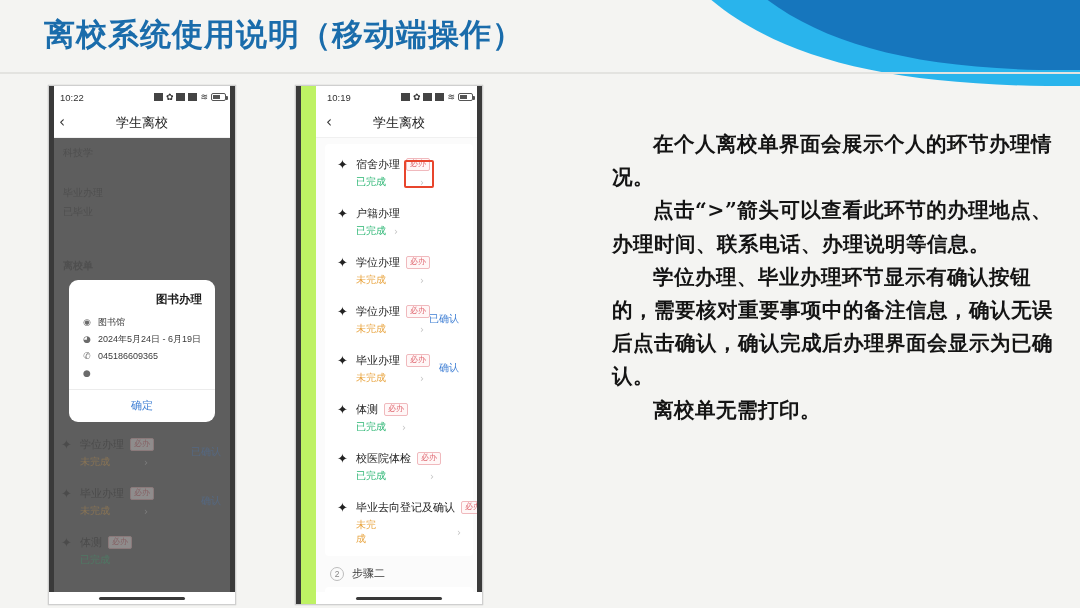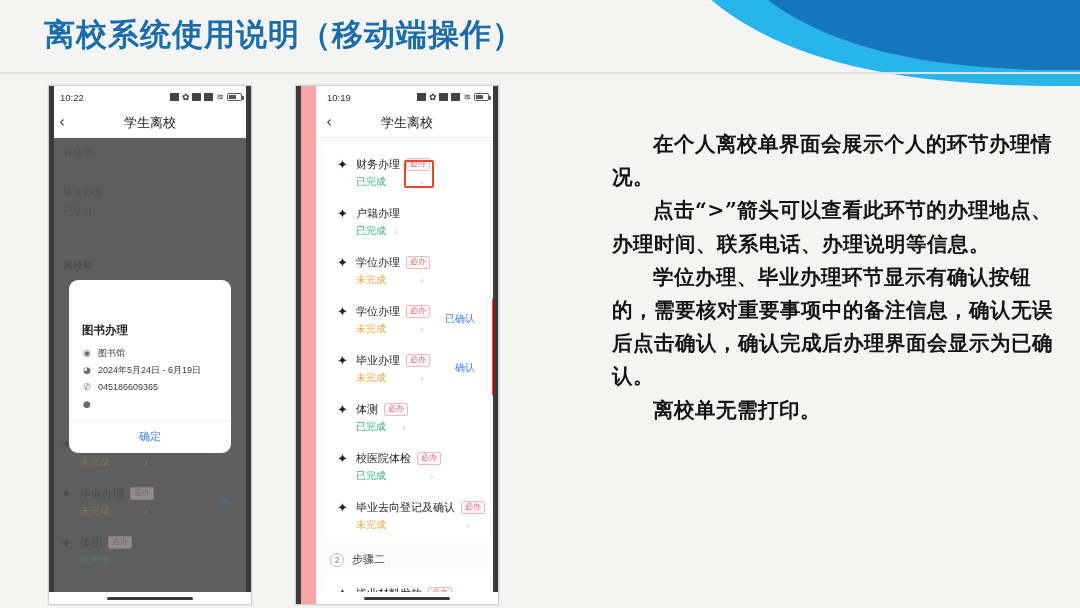--- a/index.html
+++ b/index.html
@@ -17,22 +17,22 @@
   
   .slide-title {
     position:absolute; left:44px; top:14px;
     font-size:31px; font-weight:bold; letter-spacing:1px;
     color:#1a6cab; white-space:nowrap;
   }
   .title-rule { position:absolute; left:0; top:72px; width:1080px; height:2px; background:#e3e3e0; }
 
   
   .phone {
-    position:absolute; top:85px; width:204px; height:520px;
-    background:#fca5a5; border:1px solid #cfcfcf;
+    position:absolute; top:85px; width:188px; height:520px;
+    background:#bef264; border:1px solid #cfcfcf;
     overflow:hidden; box-shadow:0 0 1px rgba(0,0,0,.25);
   }
   .phone.left  { left:48px; }
   .phone.right { left:295px;padding-left:20px; }
 
   .frame-edge-l, .frame-edge-r {
     position:absolute; top:0; bottom:0; width:5px; background:#3a3a3a; z-index:9;
   }
   .frame-edge-l { left:0; }
   .frame-edge-r { right:0; }
@@ -102,21 +102,21 @@
 
   
   .dim-layer { position:absolute; inset:0; background:rgba(0,0,0,.62); z-index:4; }
   .dim-bg-text { position:absolute; inset:0; z-index:3; padding:4px 0 0 0; }
   .dbt { color:#cfcfcf; font-size:10px; margin:0 0 0 14px; }
 
   .modal {
     position:absolute; z-index:5; left:20px; right:20px; top:142px;
     background:#fff; border-radius:9px; padding:12px 13px 0 13px;
   }
-  .modal-title { text-align:left; font-size:11.5px; font-weight:bold; color:#1a1a1a; margin-bottom:9px;margin-top:31px; }
+  .modal-title { text-align:right; font-size:11.5px; font-weight:bold; color:#1a1a1a; margin-bottom:9px; }
   .m-row { display:flex; gap:6px; font-size:9px; color:#3a3a3a; margin-bottom:4px; line-height:1.45; }
   .m-ico { width:10px; flex:none; text-align:center; color:#6b6b6b; font-size:9px; font-family:"DejaVu Sans",sans-serif; }
   .m-row.note { align-items:flex-start; }
   .m-note { line-height:1.6; text-align:justify; }
   .modal-divider { height:1px; background:#ececec; margin:9px -13px 0 -13px; }
   .modal-ok { text-align:center; font-size:11px; color:#3f7fd4; padding:8px 0 9px 0; }
 
   
   .home-bar { position:absolute; left:0; right:0; bottom:0; height:14px; background:#fff; z-index:10; }
   .home-bar i { position:absolute; left:50%; transform:translateX(-50%); top:5px; width:86px; height:3px; background:#3a3a3a; border-radius:2px; display:block; }
@@ -266,21 +266,21 @@
     <span class="back">‹</span>
     <span class="nav-title">学生离校</span>
   </div>
 
   <div class="screen-body" style="background:#fbfbfb">
     <div class="list-card">
 
       <div class="list-item">
         <div class="li-head">
           <span class="li-icon">✦</span>
-          <span class="li-name">财务办理</span>
+          <span class="li-name">宿舍办理</span>
           <span class="tag-must">必办</span>
         </div>
         <div class="li-sub">
           <span class="st done">已完成</span>
           <span class="chev">›</span>
         </div>
       </div>
 
       <div class="list-item">
         <div class="li-head">

